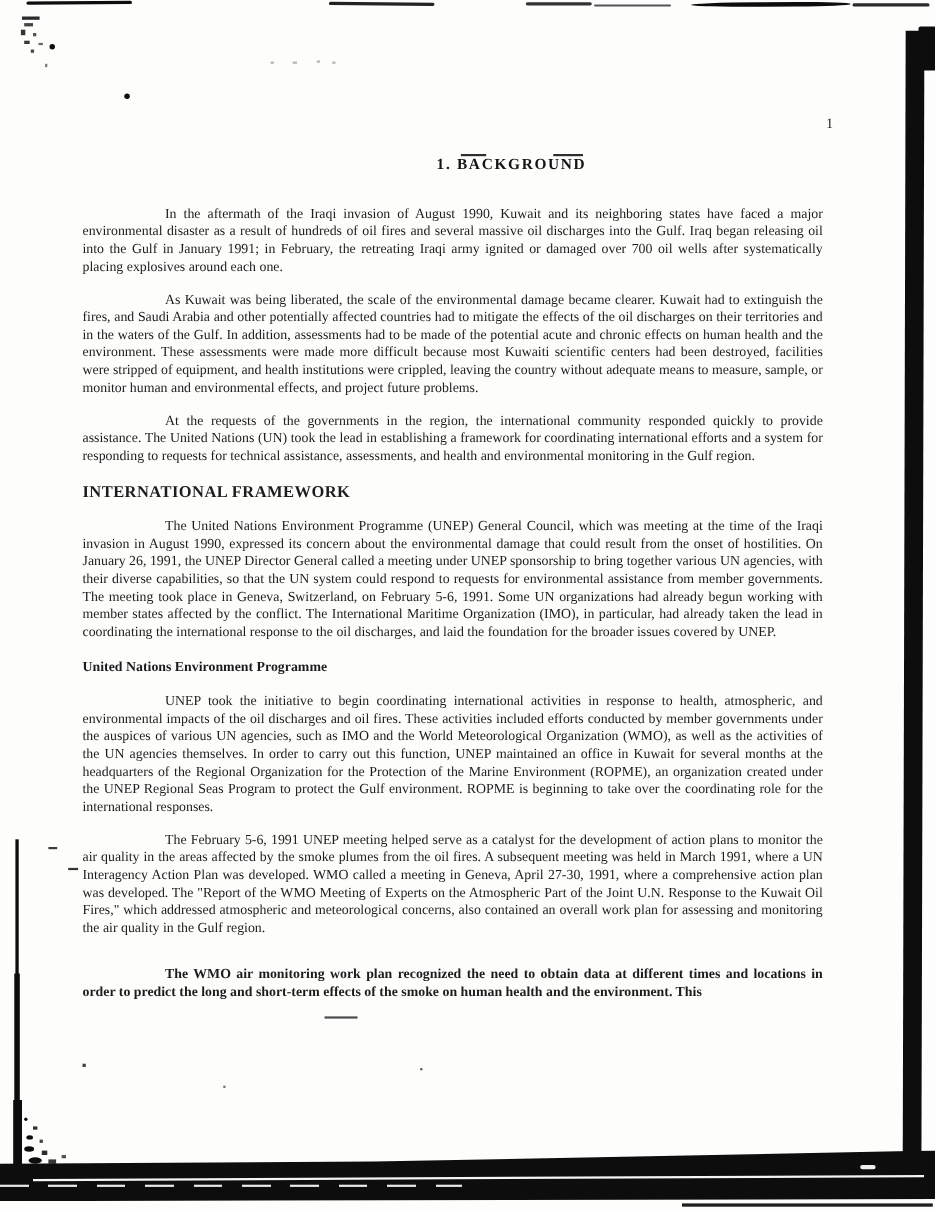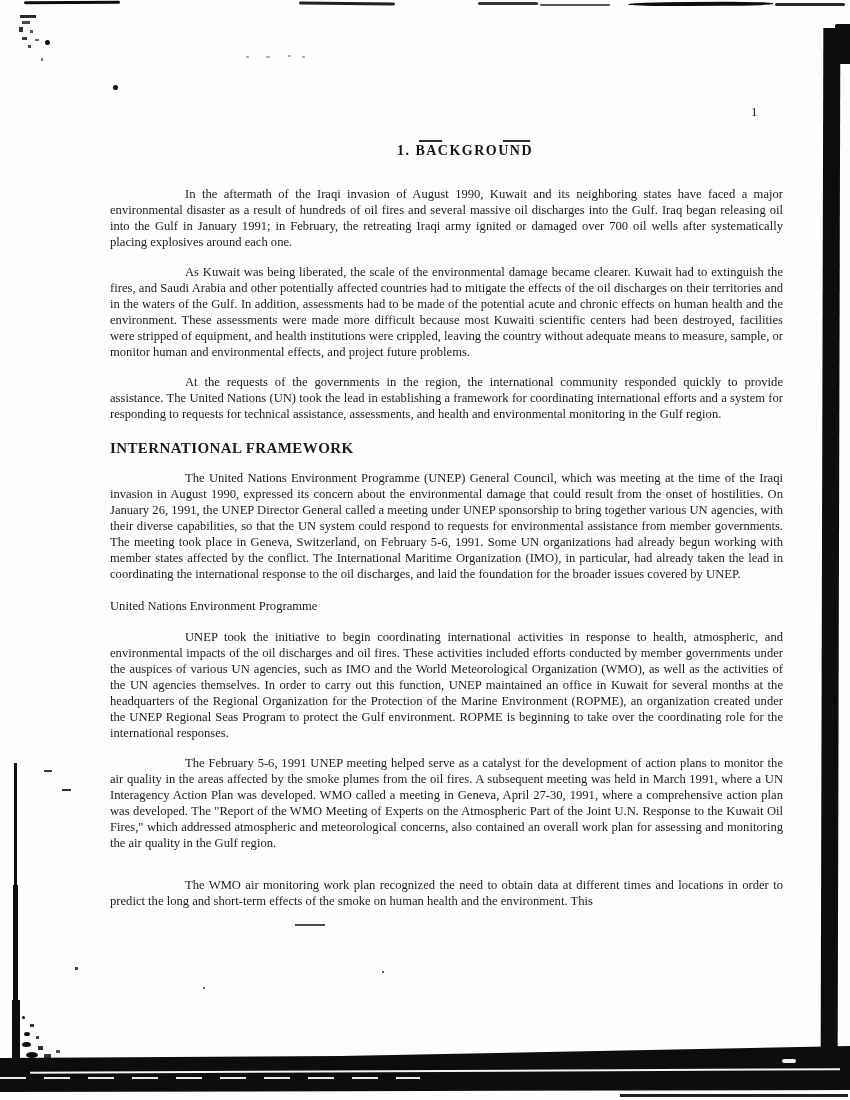--- a/index.html
+++ b/index.html
@@ -39,39 +39,39 @@
     color: #141414;
   }
   .body-text {
     position: absolute;
     top: 186px;
     left: 75px;
     width: 673px;
     font-size: 12.6px;
     line-height: 16px;
     text-align: justify;
-    margin-left: 35px;
   }
   .body-text p {
     margin: 0 0 14px 0;
     text-indent: 75px;
   }
   .body-text h2 {
     margin: 18px 0 14px 0;
     font-size: 15px;
     font-weight: bold;
     letter-spacing: 0.4px;
   }
   .body-text h3 {
     margin: 16px 0 15px 0;
     font-size: 12.6px;
-    font-weight: normal;
+    font-weight: bold;
   }
   .body-text p.last-para {
     margin-top: 26px;
+    font-weight: bold;
   }
 
   
   .artifact { position: absolute; background: #0d0d0d; pointer-events: none; }
   .streak { border-radius: 2px; }
   .faint { background: #b5b5b5; }
   .dot { border-radius: 50%; }
 
   
   .streak-a { left: 24px;  top: 1px; width: 96px;  height: 3px; transform: rotate(-0.4deg); }

